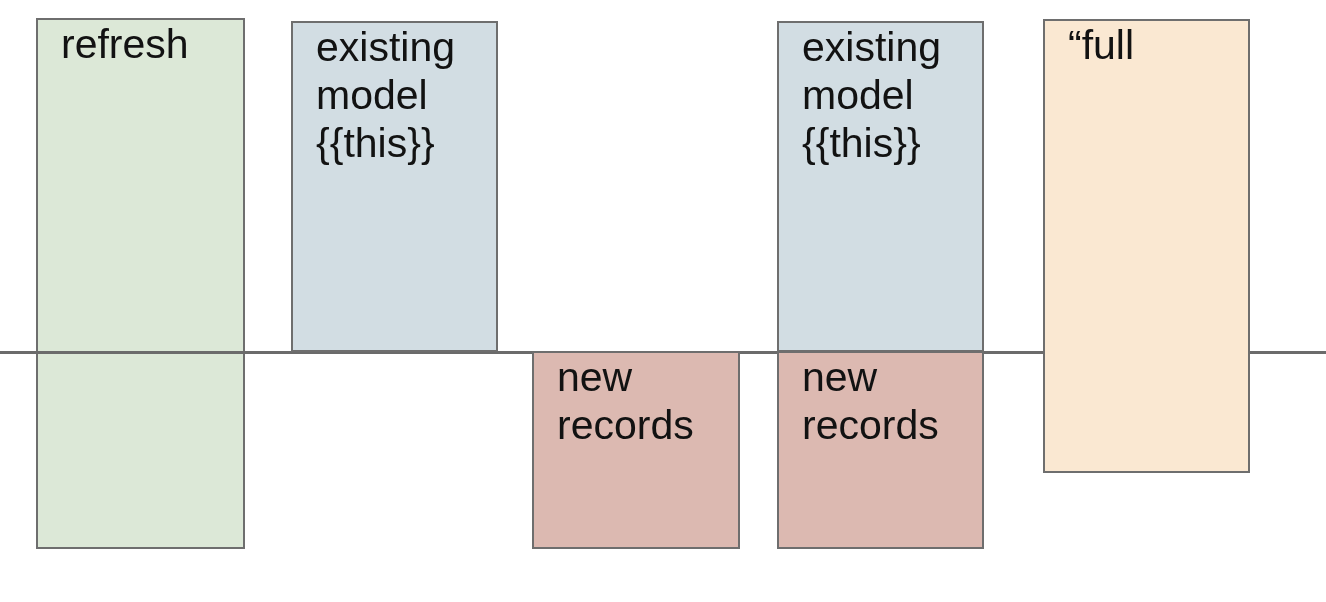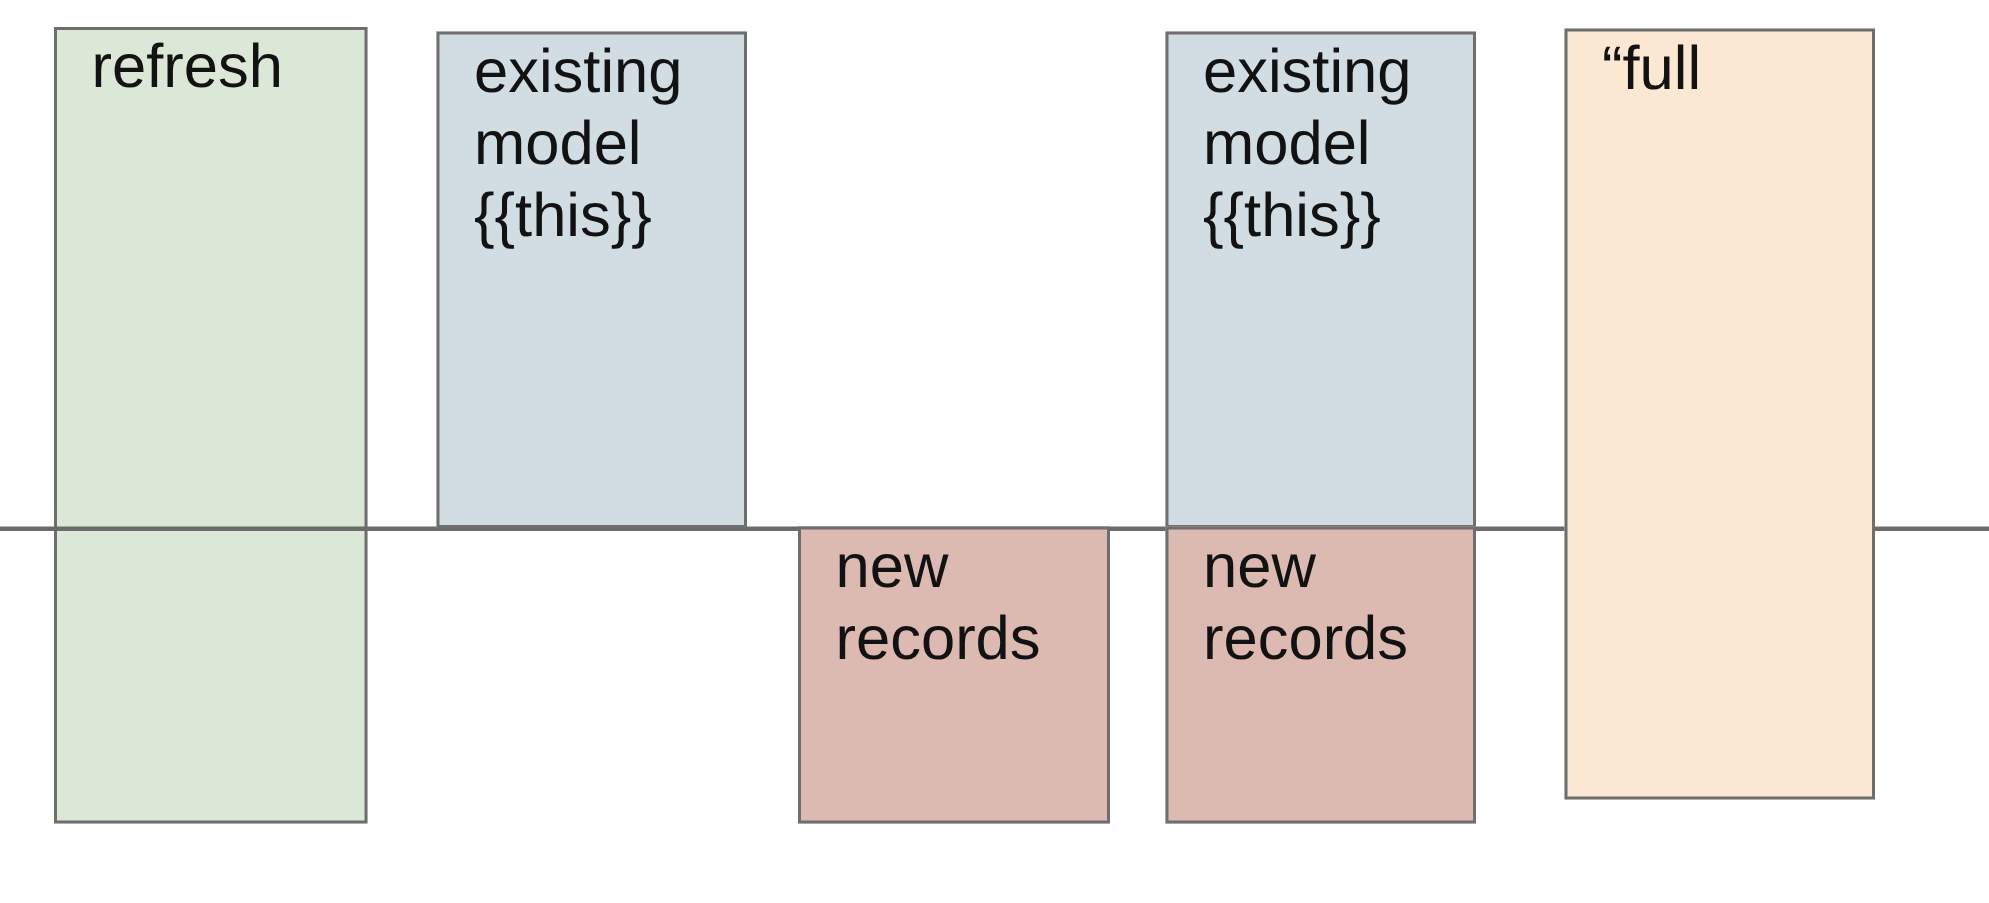--- a/index.html
+++ b/index.html
@@ -30,21 +30,21 @@
     z-index: 3;
   }
   .box .label span { display: block; white-space: nowrap; }
 
   
   #box-source          { left: 36px;   top: 18px;  width: 209px; height: 531px; z-index: 1; }
   #box-existing-model-1{ left: 291px;  top: 21px;  width: 207px; height: 331px; }
   #box-new-records-1   { left: 532px;  top: 351px; width: 208px; height: 198px; }
   #box-existing-model-2{ left: 777px;  top: 21px;  width: 207px; height: 331px; }
   #box-new-records-2   { left: 777px;  top: 351px; width: 207px; height: 198px; }
-  #box-full-refresh    { left: 1043px; top: 19px;  width: 207px; height: 514px; }
+  #box-full-refresh    { left: 1043px; top: 19px;  width: 207px; height: 454px; }
 
   #timeline {
     position: absolute;
     left: 0;
     top: 351px;
     width: 1326px;
     height: 3px;
     z-index: 2;            
   }
 </style>

